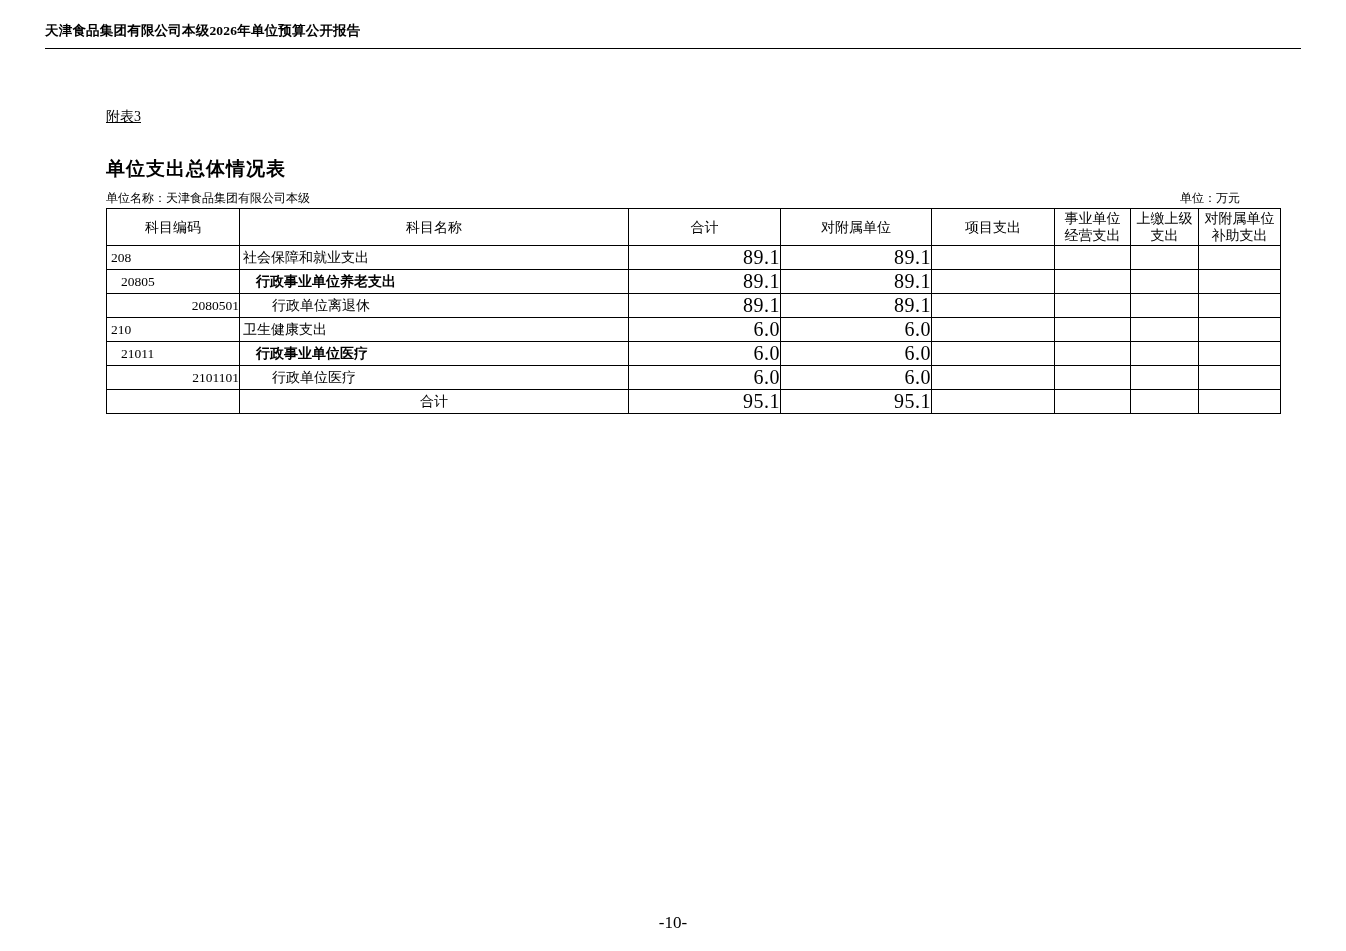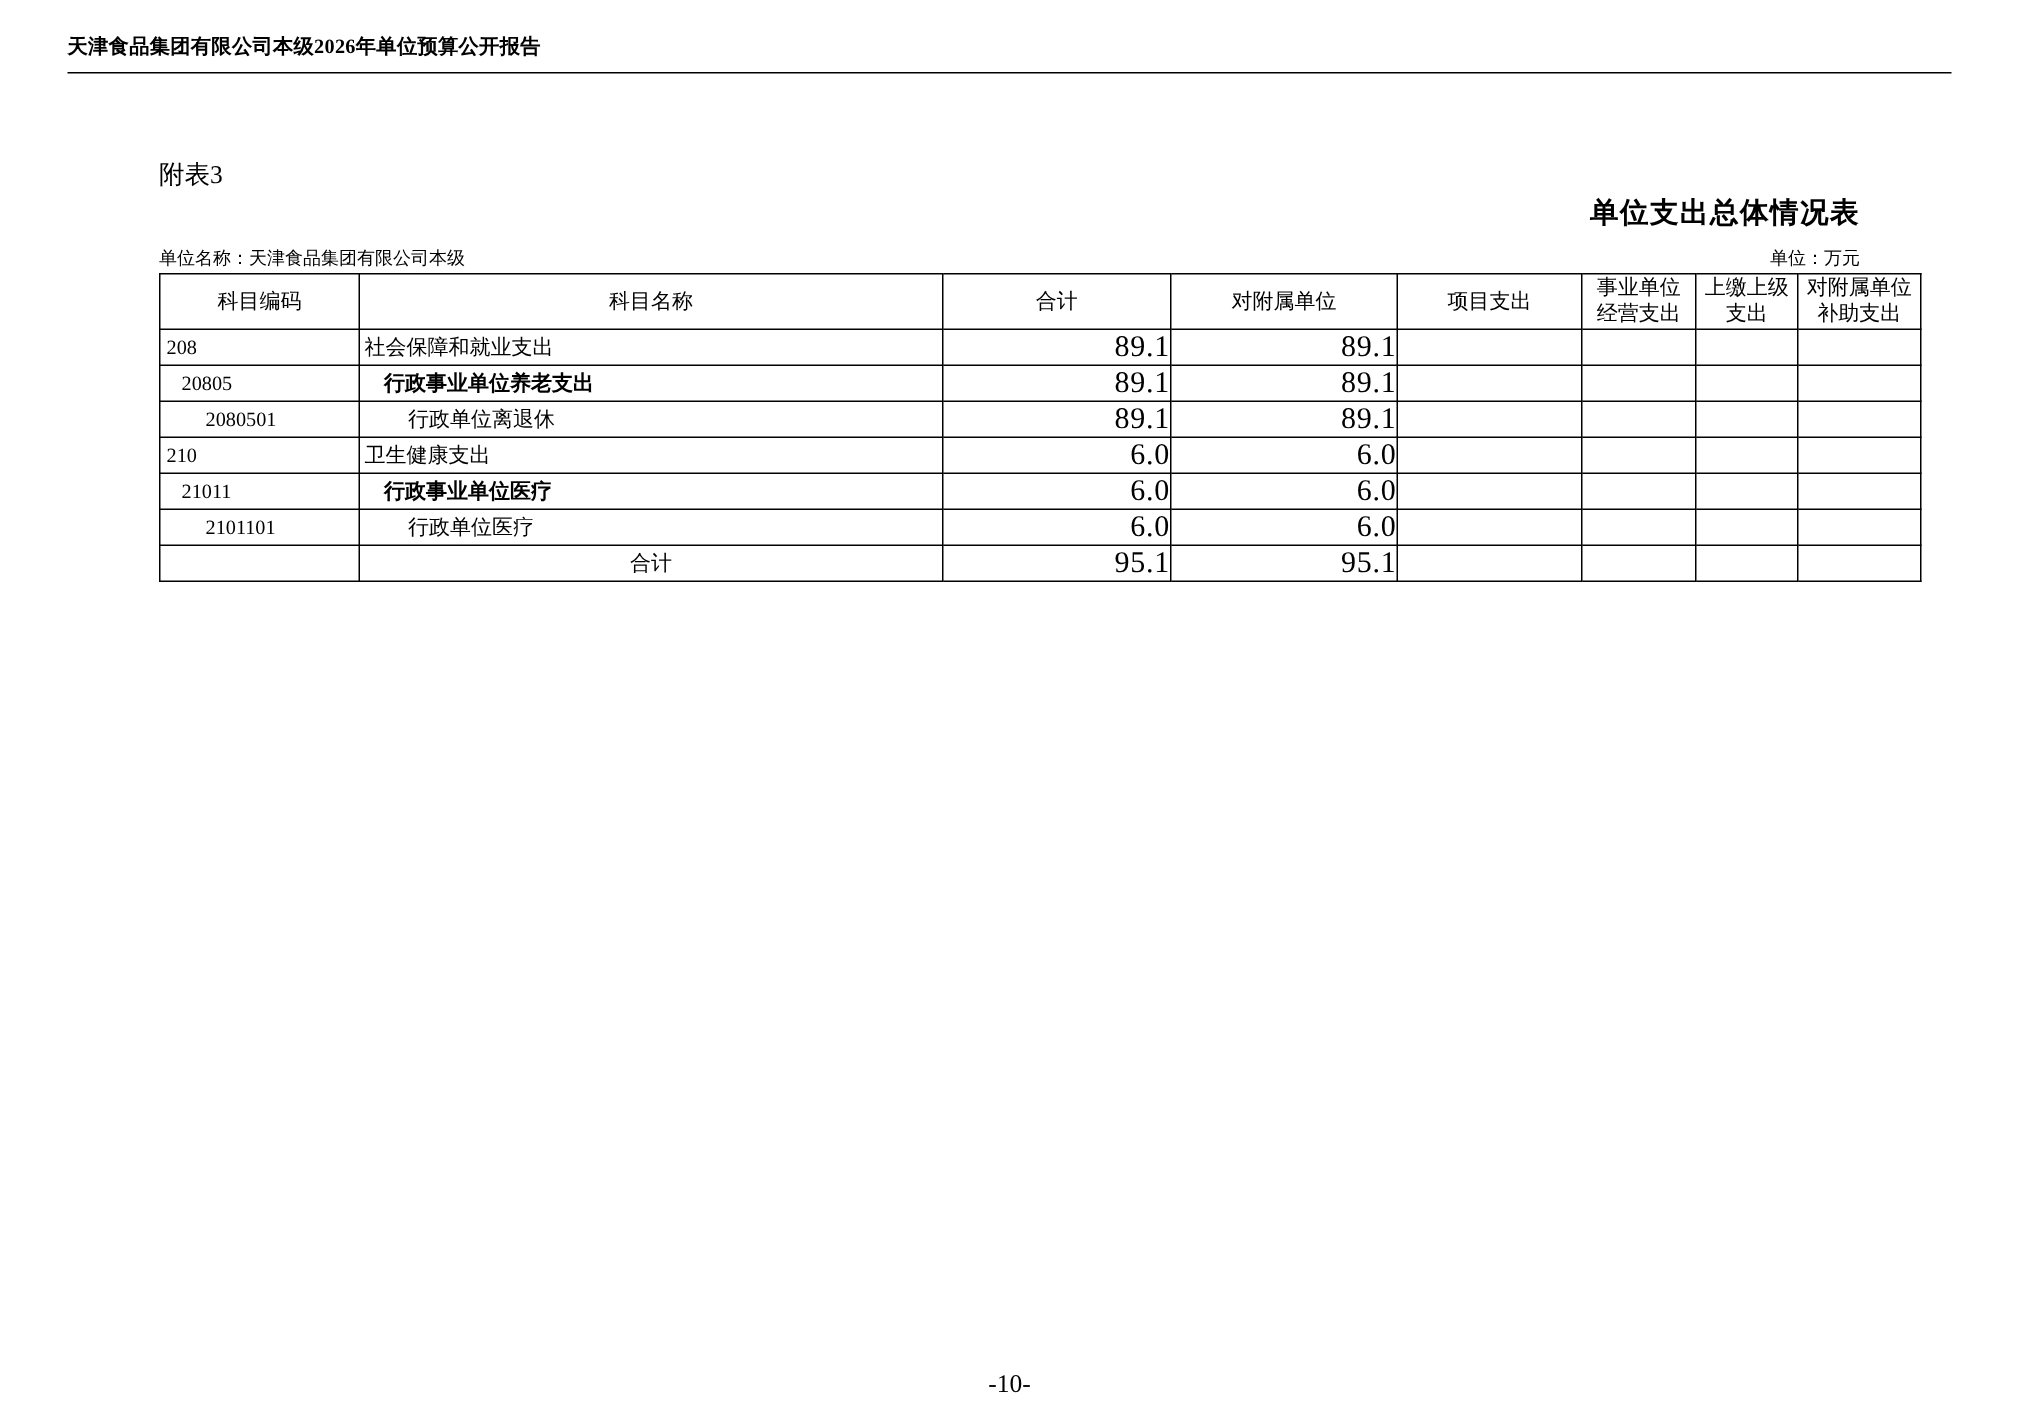--- a/index.html
+++ b/index.html
@@ -35,27 +35,28 @@
 
   
   .content {
     position: absolute;
     top: 108px;
     left: 106px;
     width: 1134px;
   }
 
   .attach-label {
-    font-size: 17px;
+    font-size: 14px;
     line-height: 18px;
-    margin-bottom: 4px;
+    margin-bottom: 30px;
+    text-decoration: underline;
   }
 
   .doc-title {
-    text-align: right;
+    text-align: left;
     font-size: 19px;
     font-weight: bold;
     line-height: 26px;
     font-family: "Liberation Sans", "DejaVu Sans", sans-serif;
     letter-spacing: 1px;
   }
 
   .meta-row {
     display: flex;
     justify-content: space-between;
@@ -91,21 +92,21 @@
   }
   .th-two-line { display: block; }
 
   td.code {
     padding-left: 4px;
     font-size: 13.5px;
     white-space: nowrap;
   }
   td.code.lvl1 { text-align: left; padding-left: 4px; }
   td.code.lvl2 { text-align: left; padding-left: 14px; }
-  td.code.lvl3 { text-align: left; padding-left: 30px; }
+  td.code.lvl3 { text-align: right; padding-left: 30px; }
 
   td.name {
     font-size: 14px;
     white-space: nowrap;
   }
   td.name.lvl1 { padding-left: 3px; }
   td.name.lvl2 { padding-left: 16px; font-weight: bold; }
   td.name.lvl3 { padding-left: 32px; }
   td.name.center { text-align: center; padding-left: 0; }
 

